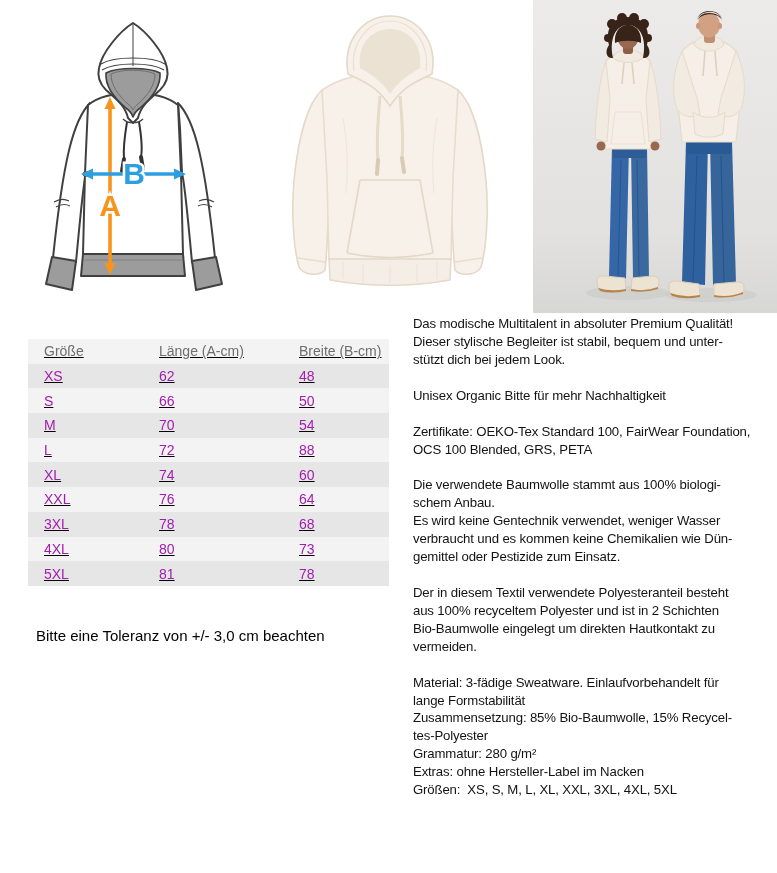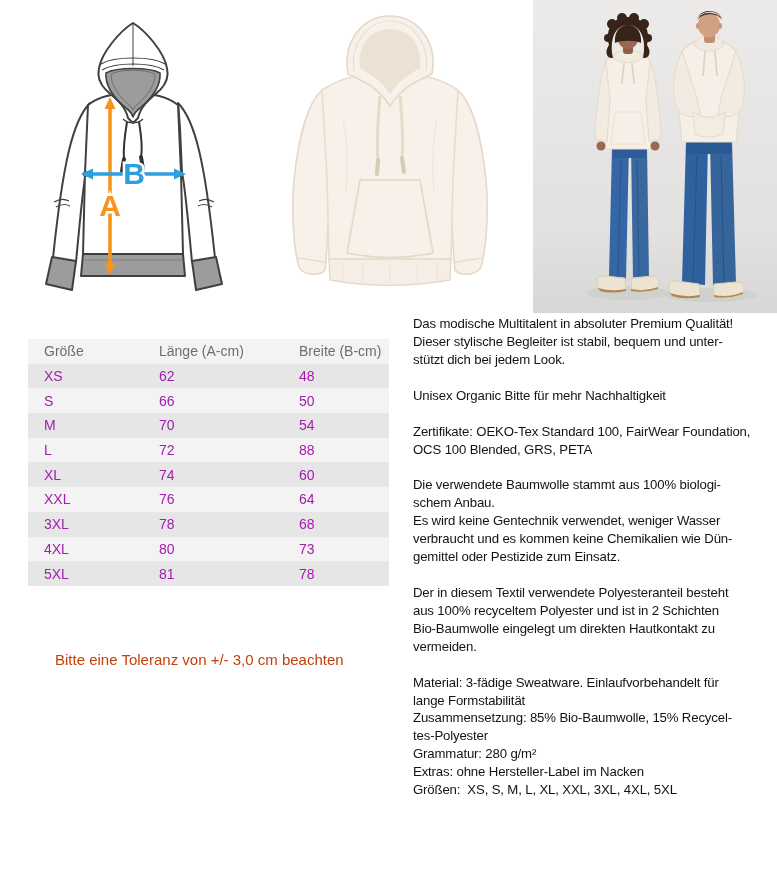--- a/index.html
+++ b/index.html
@@ -9,36 +9,36 @@
     font-family:"Liberation Sans", sans-serif; -webkit-font-smoothing:antialiased;
   }
   .abs { position:absolute; }
 
   
   .diagram-wrap   { left:28px;  top:10px;  width:212px; height:285px; }
   .product-wrap   { left:268px; top:8px;   width:244px; height:296px; }
   .models-wrap    { left:533px; top:0;     width:244px; height:313px; }
 
   
-  .size-table-wrap { left:28px; top:339px; width:361px; }
+  .size-table-wrap { left:28px; top:339px; width:361px;text-decoration:underline; }
   table.size-chart { border-collapse:collapse; table-layout:fixed; width:361px; }
   table.size-chart col.c1 { width:115px; }
   table.size-chart col.c2 { width:140px; }
   table.size-chart col.c3 { width:106px; }
   table.size-chart th, table.size-chart td {
     font-size:14px; font-weight:400; text-align:left; height:24.7px;
     padding:0 0 0 16px; white-space:nowrap; overflow:hidden;
   }
   table.size-chart th { background:#f4f3f3; color:#6e6e6e; }
   table.size-chart td { color:#a21caf; }
   table.size-chart tr.r-dark  td { background:#e7e6e6; }
   table.size-chart tr.r-light td { background:#f4f3f3; }
 
   .tolerance-note {
-    left:36px; top:651px; font-size:15px; color:#c2410c; letter-spacing:0;margin-left:19px;
+    left:36px; top:627px; font-size:15px; color:#000000; letter-spacing:0;
   }
 
   
   .description { left:413px; top:315px; width:364px; color:#131313; }
   .description p {
     white-space:pre; font-size:13.2px; line-height:17.9px;
     letter-spacing:-0.15px; margin:0 0 18px 0;
   }
   .description p:last-child { margin-bottom:0; }
 

